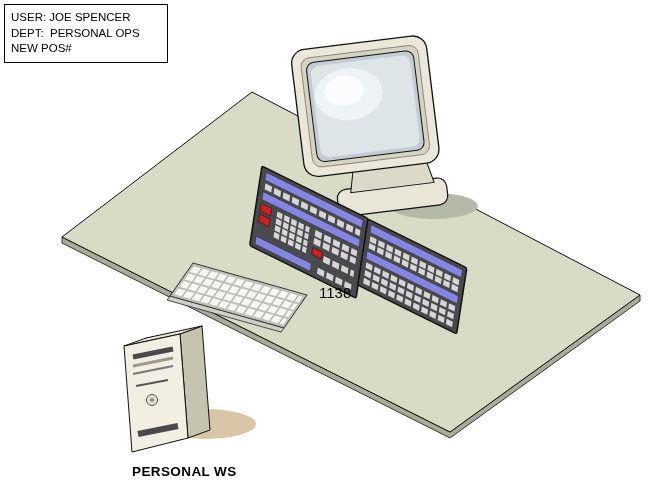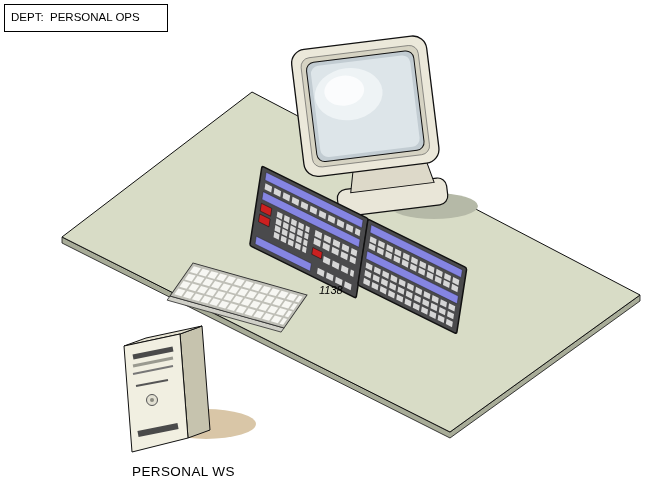--- a/index.html
+++ b/index.html
@@ -7,25 +7,25 @@
   .stage{position:relative;width:655px;height:492px;background:#ffffff;overflow:hidden;}
   .scene-svg{position:absolute;left:0;top:0;}
   .info-box{
     position:absolute;left:4px;top:4px;width:150px;
     border:1px solid #000;background:#fff;
     padding:5px 6px;font-size:11.5px;line-height:15.5px;
   }
   .info-box div{white-space:pre;}
   .pos-label{
     position:absolute;left:319px;top:284px;
-    font-style:italic;font-size:11px;
+    font-size:15px;
   }
   .ws-label{
     position:absolute;left:132px;top:464px;
-    font-weight:normal;font-size:13.5px;letter-spacing:.4px;
+    font-weight:bold;font-size:13.5px;letter-spacing:.4px;
   }
 </style>
 </head>
 <body>
 
 <div class="stage">
 
   <svg class="scene-svg" width="655" height="492" viewBox="0 0 655 492">
 
     <path d="M62,237 L450,432 L640,295 L640,301 L450,438 L62,243 Z" fill="#a8ac98" stroke="#111" stroke-width="0.8"></path>
@@ -112,20 +112,22 @@
         <line x1="133" y1="374" x2="173" y2="366" stroke="#777" stroke-width="2"></line>
         <line x1="136" y1="386" x2="168" y2="380" stroke="#555" stroke-width="2"></line>
       </g>
       <circle cx="152" cy="400" r="5.5" fill="#e2e0d2" stroke="#555" stroke-width="1"></circle>
       <circle cx="152" cy="400" r="2" fill="#8a8a80"></circle>
       <line x1="138" y1="434" x2="178" y2="426" stroke="#4a4a4a" stroke-width="6"></line>
     </g>
   </svg>
 
   <div class="info-box">
+    <div>USER: JOE SPENCER</div>
     <div>DEPT:  PERSONAL OPS</div>
+    <div>NEW POS#</div>
   </div>
 
   <div class="pos-label">1138</div>
 
   <div class="ws-label">PERSONAL WS</div>
 
 </div>
 
 </body></html>

